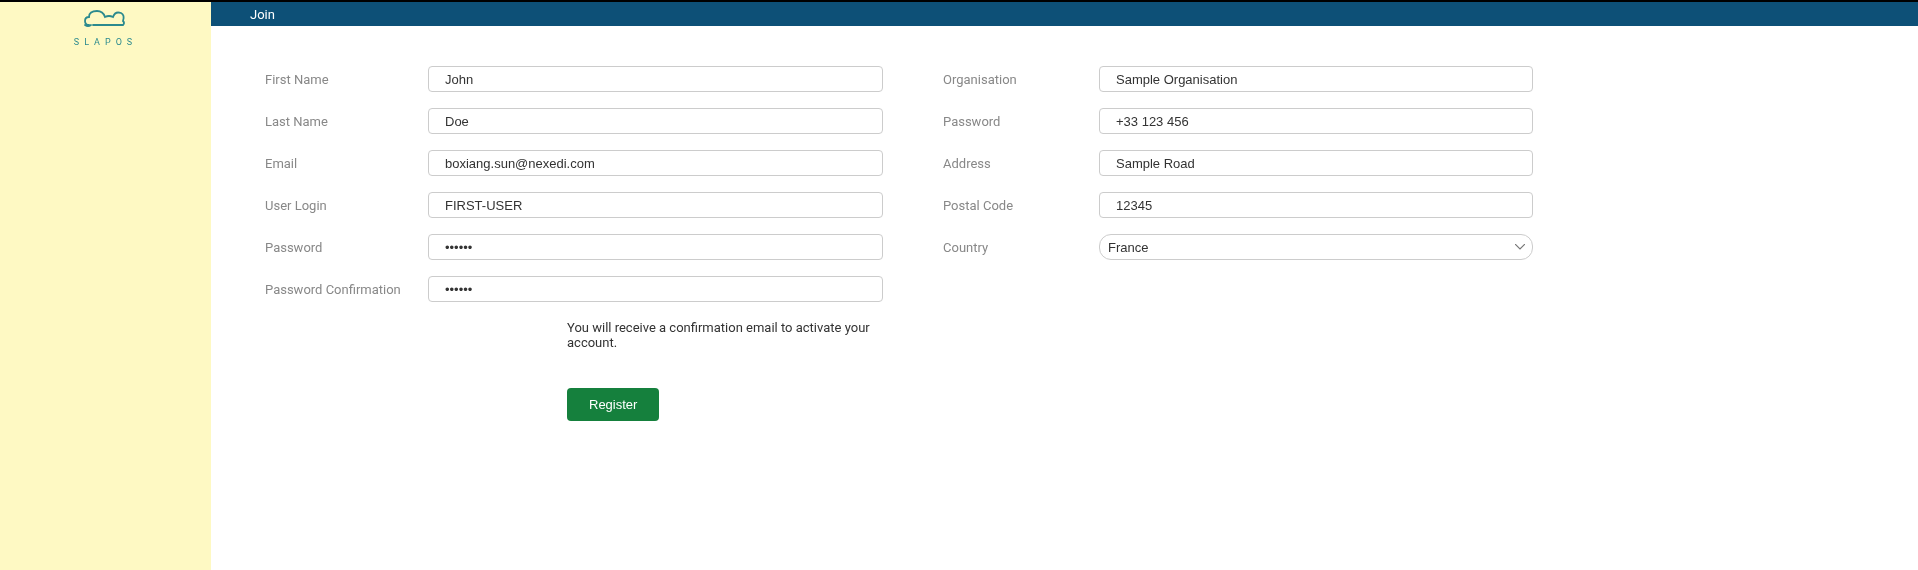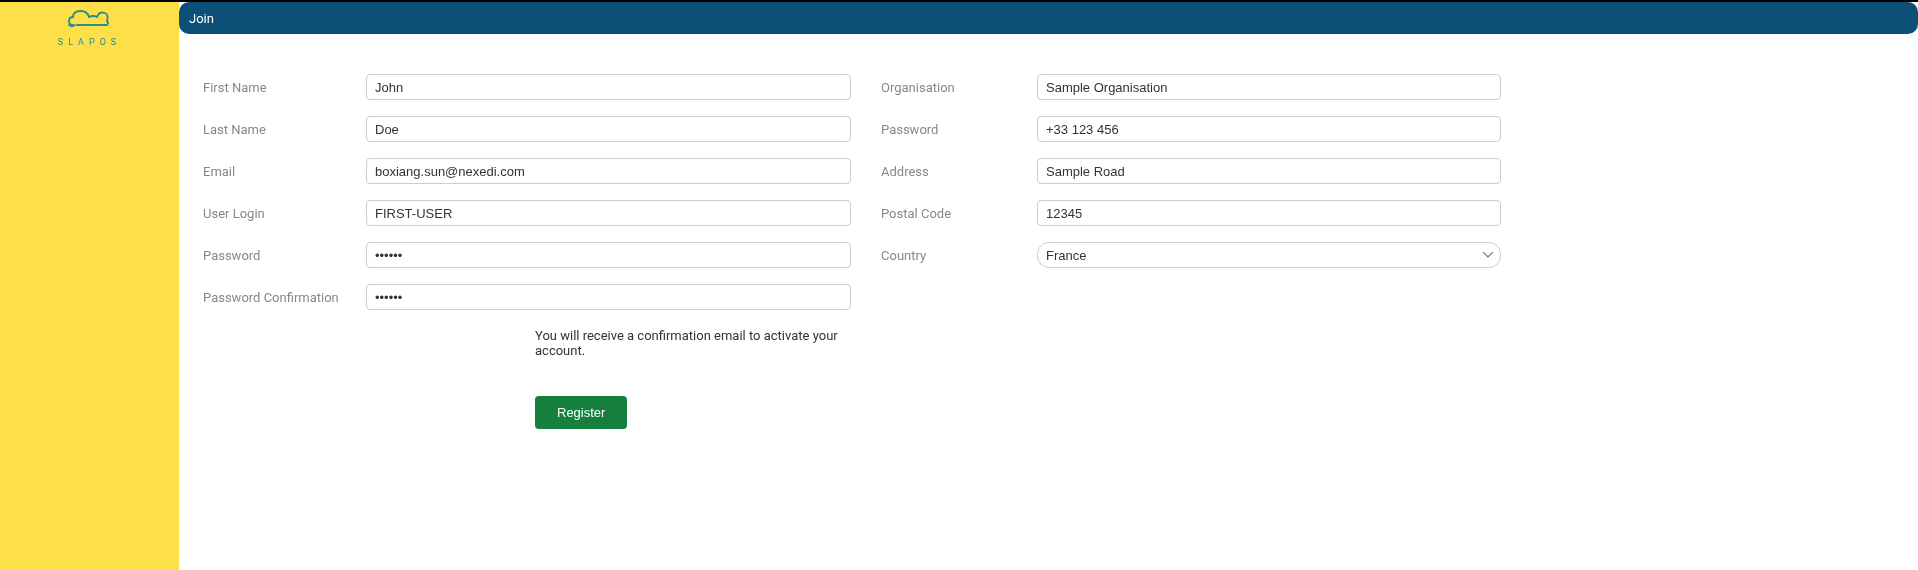--- a/index.html
+++ b/index.html
@@ -17,22 +17,22 @@
     .top-border {
       height: 2px;
       background: #000;
       width: 100%;
     }
     .container {
       display: flex;
       height: 568px;
     }
     .sidebar {
-      width: 179px;
-      background: #fde047;
+      width: 211px;
+      background: #fef9c3;
       flex-shrink: 0;
       display: flex;
       flex-direction: column;
       align-items: center;
       padding-top: 5px;
     }
     .logo-wrapper {
       text-align: center;
     }
     .logo-svg {
@@ -46,57 +46,57 @@
       margin-top: 2px;
       font-weight: 400;
     }
     .main-area {
       flex: 1;
       display: flex;
       flex-direction: column;
     }
     .header {
       background: #0d5077;
-      height: 32px;
+      height: 24px;
       display: flex;
       align-items: center;
-      padding-left: 10px;
-      border-radius: 10px;
+      padding-left: 39px;
     }
     .header-title {
       color: #fff;
       font-size: 13px;
       font-weight: 400;
     }
     .form-container {
       padding: 40px 60px 0 24px;
       display: flex;
       gap: 30px;
     }
     .form-column {
       flex: 1;
       max-width: 648px;
     }
     .form-row {
       display: flex;
       align-items: center;
       margin-bottom: 16px;
+      margin-left: 30px;
     }
     .form-label {
       width: 163px;
       font-size: 13px;
       color: #888;
       flex-shrink: 0;
     }
     .form-input {
       flex: 1;
       height: 26px;
       border: 1px solid #ccc;
       border-radius: 4px;
-      padding: 0 8px;
+      padding: 0 16px;
       font-size: 13px;
       color: #333;
       outline: none;
     }
     .form-select-wrapper {
       flex: 1;
       position: relative;
     }
     .form-select {
       width: 100%;

